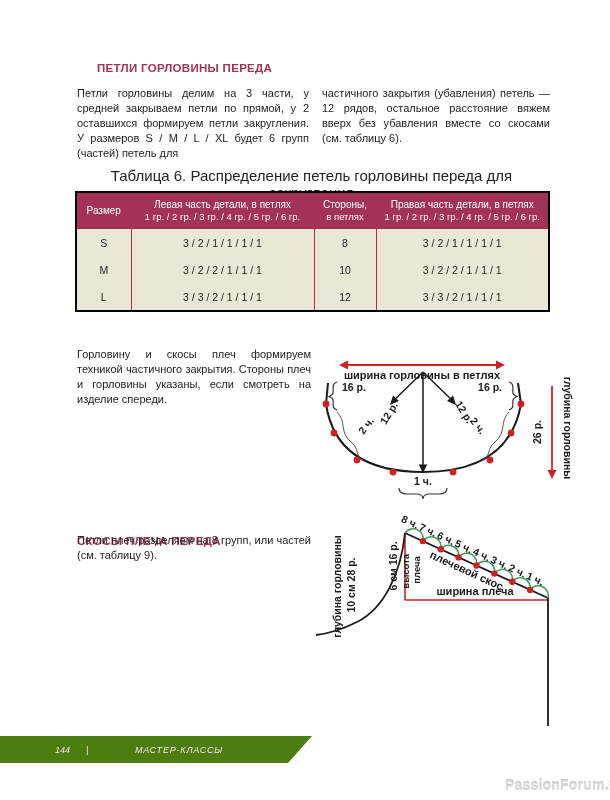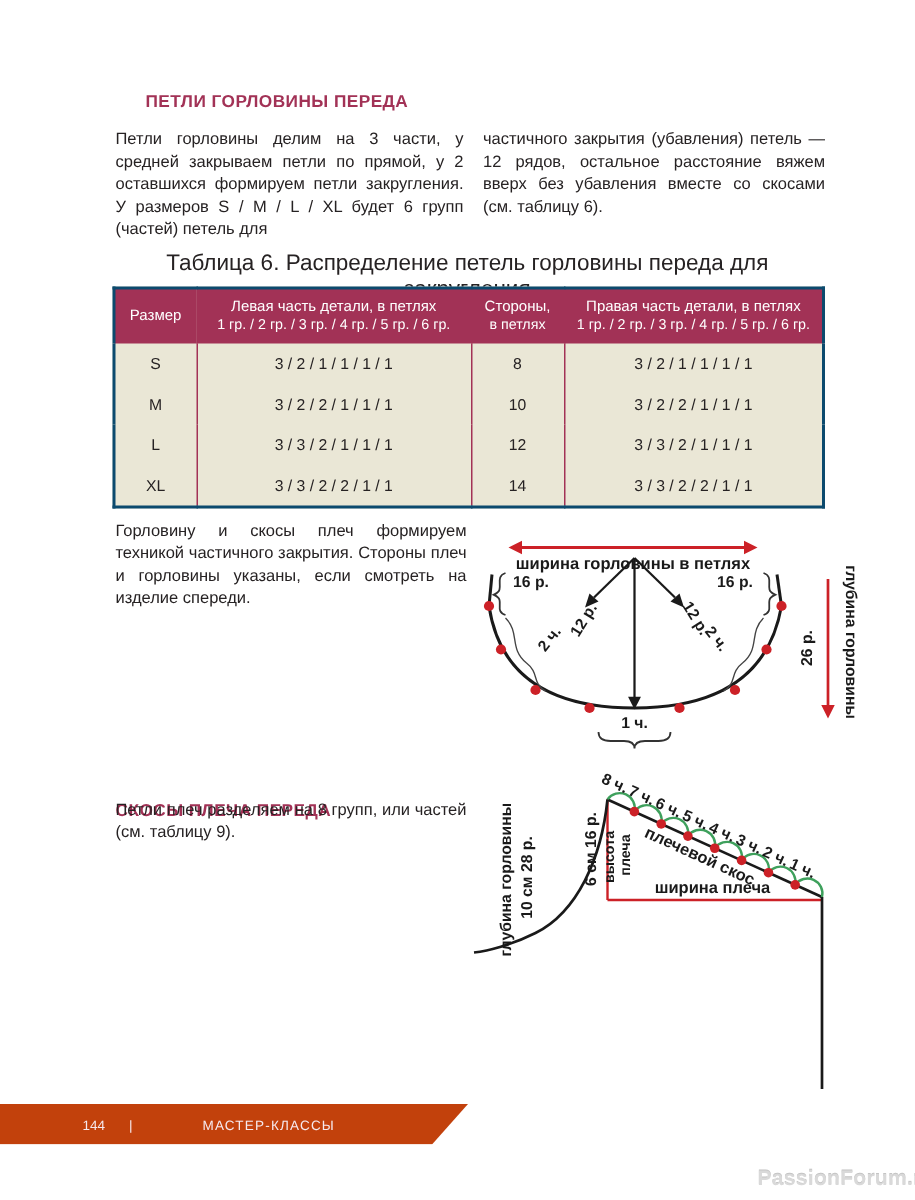--- a/index.html
+++ b/index.html
@@ -14,37 +14,38 @@
     font-size:11.5px;font-weight:700;letter-spacing:.3px;color:#a23256;
   }
   .body-text{
     font-size:11px;line-height:15px;text-align:justify;color:#262223;
   }
   .tbl-caption{
     width:473px;text-align:center;font-size:15px;color:#262223;
   }
   table.nk{
     border-collapse:collapse;width:473px;table-layout:fixed;
-    border:2px solid #0c4a6e;background:#eae7d6;
+    border:2px solid #000000;background:#eae7d6;
   }
   table.nk th{
     background:#a23256;color:#ffffff;font-weight:400;
     vertical-align:middle;padding:4px 2px;height:28px;
   }
   table.nk th .l1{font-size:10px;line-height:12px;}
   table.nk th .l2{font-size:9.5px;line-height:12px;}
   table.nk td{
     text-align:center;font-size:10.5px;color:#262223;height:25px;
     border-left:1.5px solid #a23256;
   }
   table.nk td:first-child{border-left:none;}
   table.nk th+th{border-left:1.5px solid #a23256;}
   .footer-bar{
-    left:0;top:736px;width:312px;height:27px;background:#c2410c;
+    left:0;top:736px;width:312px;height:27px;background:#4d7c0f;
     clip-path:polygon(0 0,100% 0,calc(100% - 24px) 100%,0 100%);
+    font-style:italic;
   }
   .footer-bar span{position:absolute;color:#f6e9ee;font-size:9px;top:9px;}
   .watermark{
     left:505px;top:777px;font-size:14px;font-weight:700;color:#d9d9d9;
     text-shadow:0 1px 0 #ffffff,0 -1px 0 #c4c4c4;letter-spacing:.2px;
   }
   svg text{font-family:"Liberation Sans","DejaVu Sans",sans-serif;fill:#1a1a1a;}
   svg .lbl{font-size:10.5px;font-weight:700;}
   svg .lbl-big{font-size:11px;font-weight:700;}
   svg .lbl-long{font-size:10.5px;font-weight:600;}
@@ -95,26 +96,20 @@
       <td>M</td>
       <td>3 / 2 / 2 / 1 / 1 / 1</td>
       <td>10</td>
       <td>3 / 2 / 2 / 1 / 1 / 1</td>
     </tr>
     <tr>
       <td>L</td>
       <td>3 / 3 / 2 / 1 / 1 / 1</td>
       <td>12</td>
       <td>3 / 3 / 2 / 1 / 1 / 1</td>
-    </tr>
-    <tr>
-      <td>XL</td>
-      <td>3 / 3 / 2 / 2 / 1 / 1</td>
-      <td>14</td>
-      <td>3 / 3 / 2 / 2 / 1 / 1</td>
     </tr>
   </tbody>
 </table>
 
 <div class="abs body-text" style="left:77px;top:347px;width:234px;">Горловину и скосы плеч формируем техникой частичного закрытия. Стороны плеч и горловины указаны, если смотреть на изделие спереди.</div>
 
 <svg class="abs" style="left:314px;top:348px;" width="262" height="157" viewBox="0 0 262 157">
 
   <g>
     <line x1="33" y1="17" x2="183" y2="17" stroke="#cc2127" stroke-width="2"></line>

